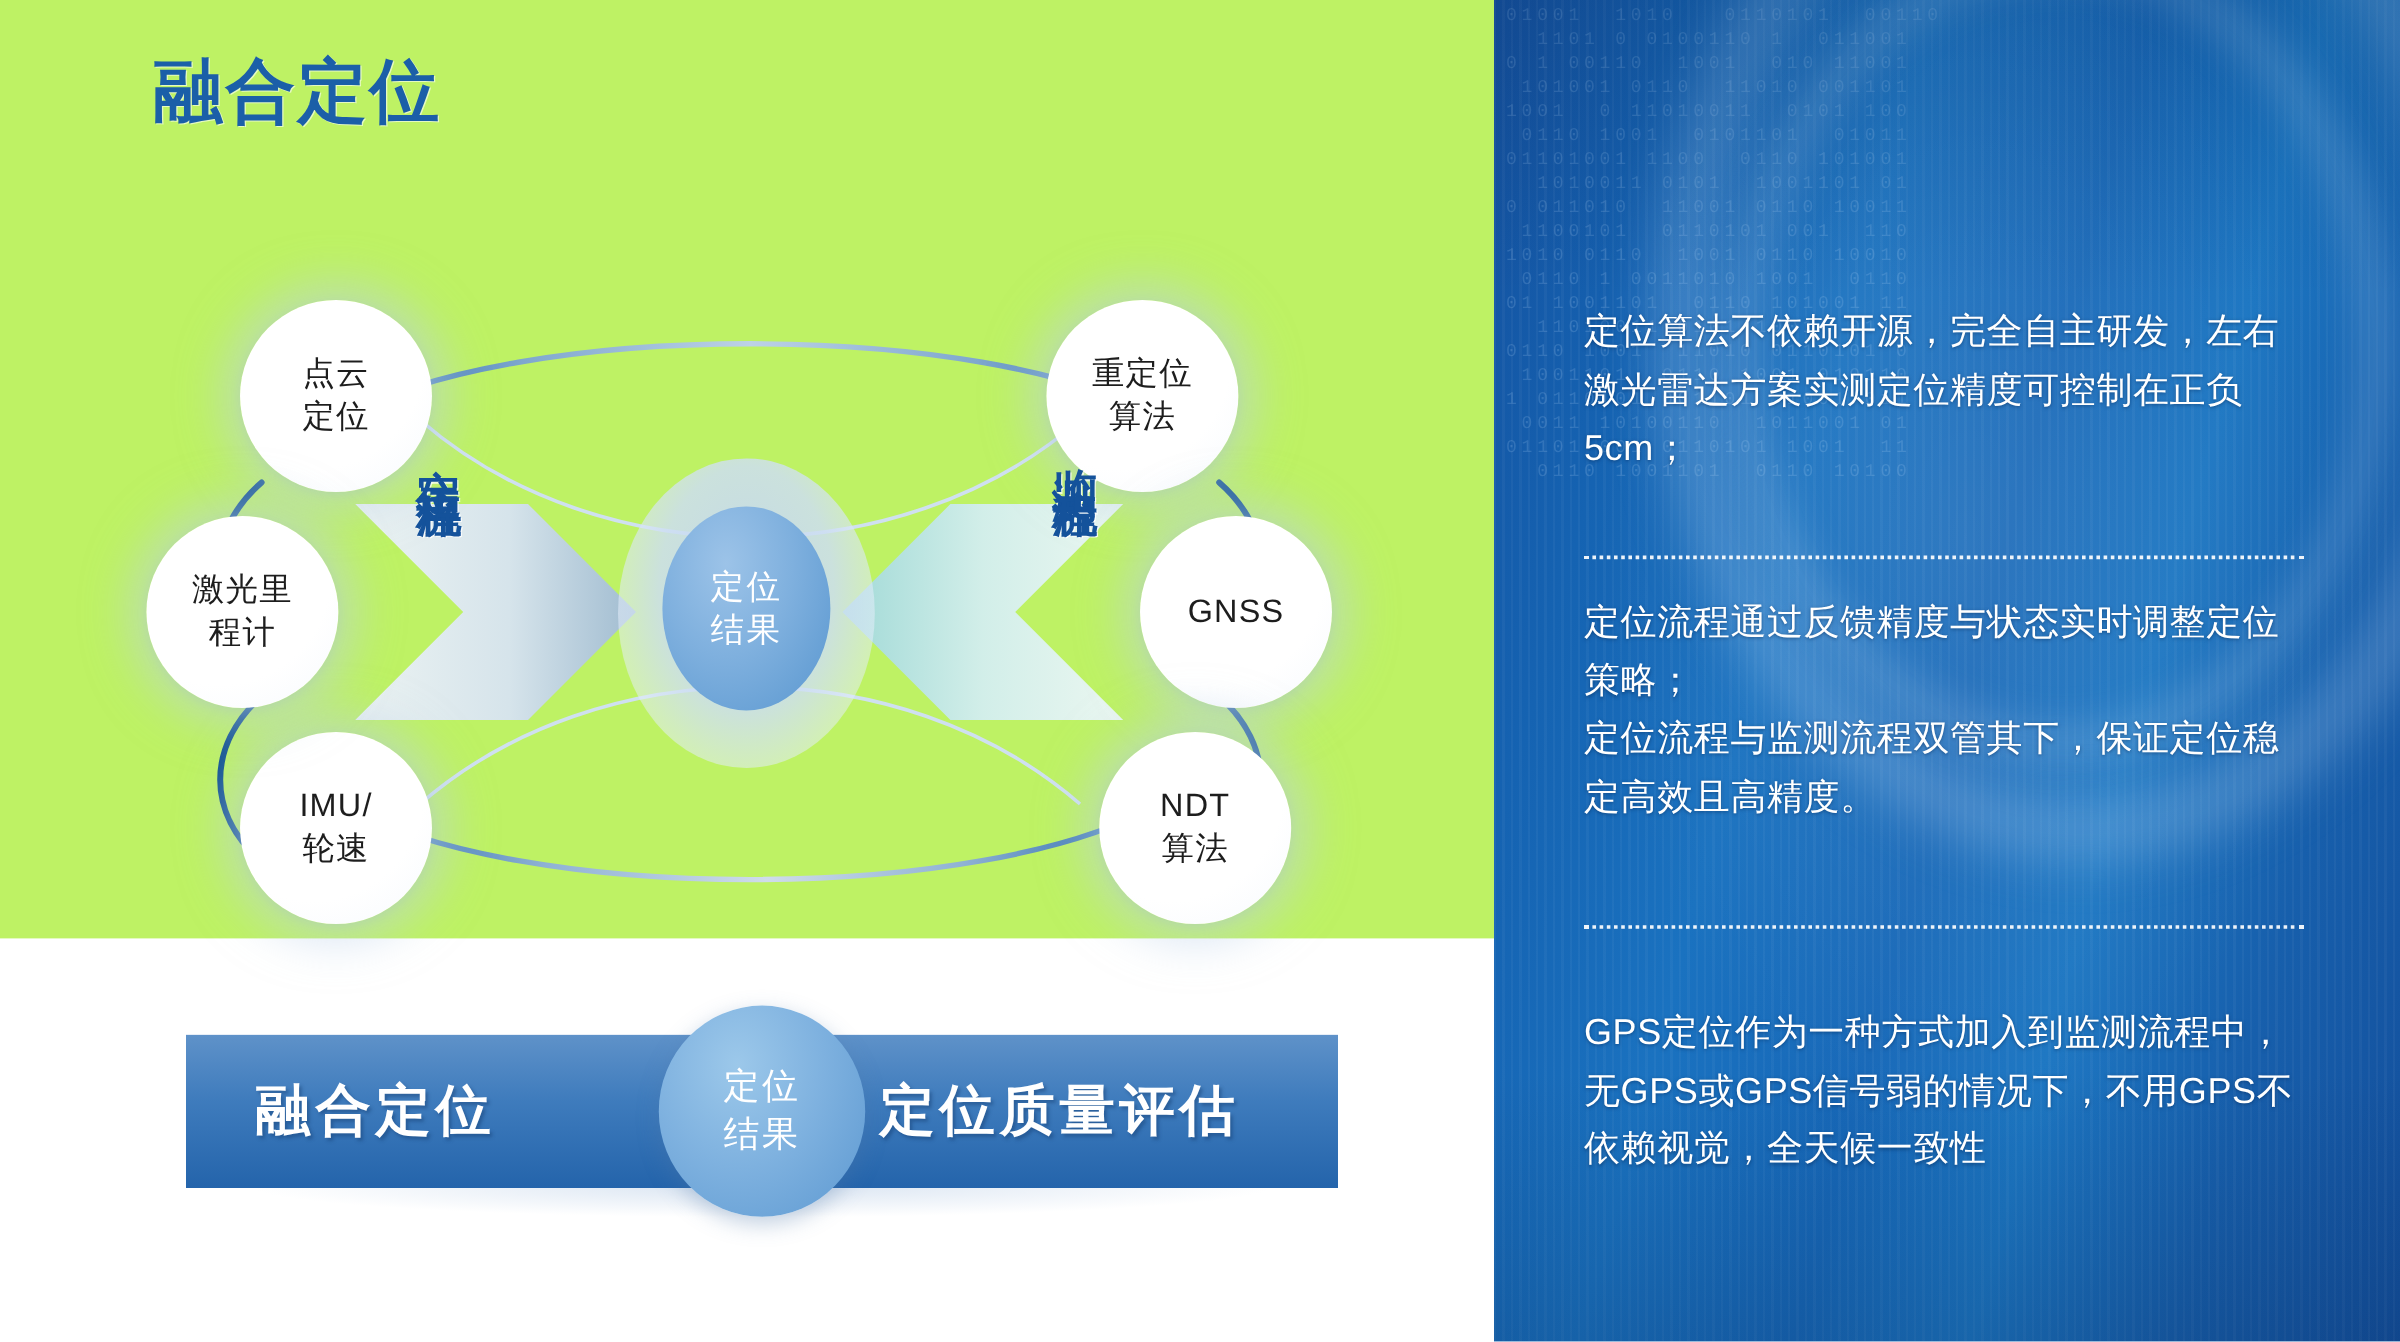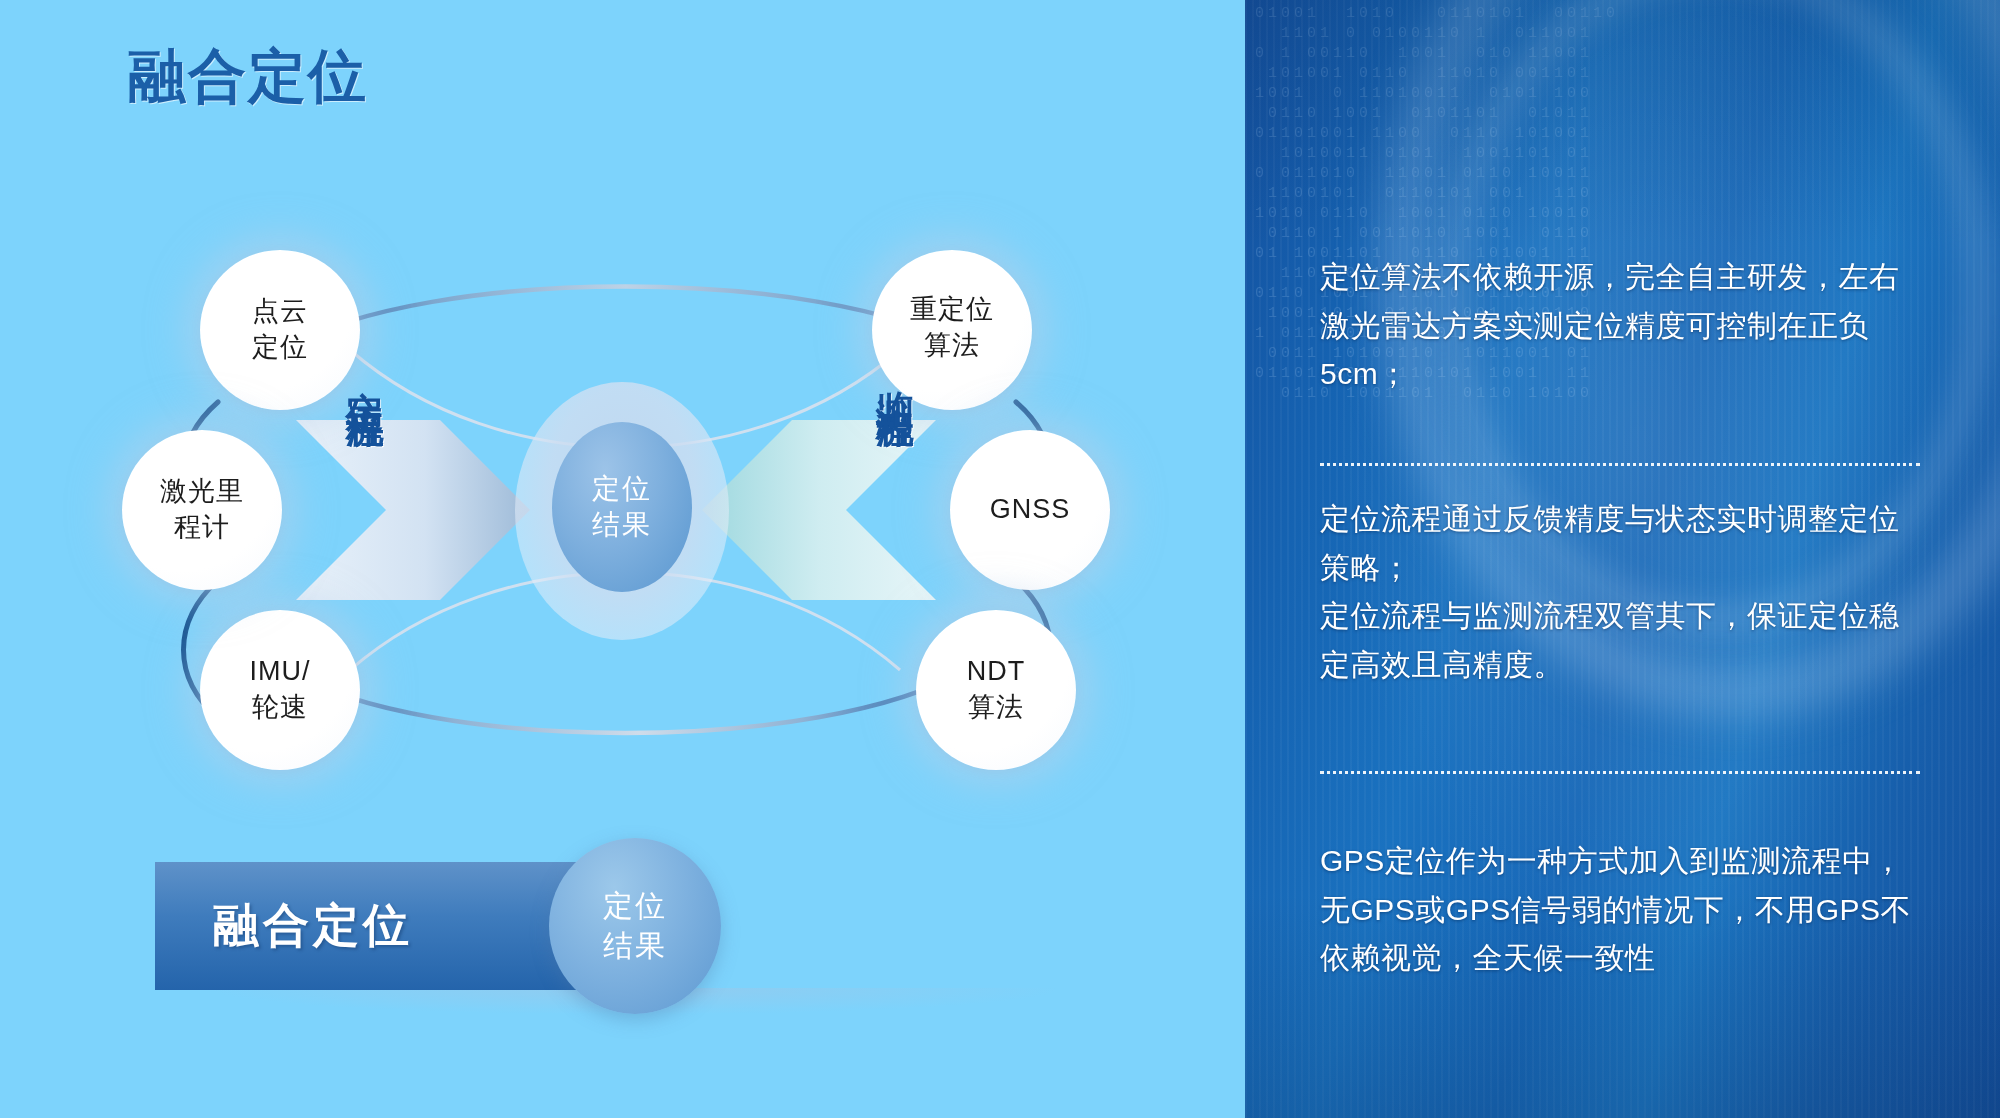--- a/index.html
+++ b/index.html
@@ -7,22 +7,22 @@
     width:2000px;height:1118px;
     background:#ffffff;
     font-family:"Liberation Sans","DejaVu Sans",sans-serif;
     overflow:hidden;
     position:relative;
   }
   #stage{position:absolute;inset:0;}
 
   
   #left-area{
-    position:absolute;left:0;top:0;width:1245px;height:1118px;
-    background:#7dd3fc;
+    position:absolute;left:0;top:0;width:1245px;height:782px;
+    background:#bef264;
   }
   #page-title{
     position:absolute;left:128px;top:38px;
     font-size:58px;font-weight:bold;color:#1b5fa8;
     letter-spacing:2px;
     text-shadow:1px 1px 0 rgba(255,255,255,.6);
   }
 
   
   #diagram{
@@ -37,21 +37,21 @@
     box-shadow:0 0 38px 14px rgba(186,207,231,.55), 0 2px 8px rgba(120,150,190,.18);
     display:flex;align-items:center;justify-content:center;text-align:center;
     color:#1d1d1d;font-size:27px;line-height:1.32;letter-spacing:1px;
     z-index:6;
   }
   .node span{display:block;text-shadow:1px 1px 0 rgba(255,255,255,.9);}
 
   #node-pointcloud{left:100px;top:20px;width:160px;height:160px;justify-content:center;}
   #node-lidarodo  {left:22px; top:200px;width:160px;height:160px;}
   #node-imu       {left:100px;top:380px;width:160px;height:160px;}
-  #node-reloc     {left:772px;top:20px; width:160px;height:160px;font-family:Liberation Mono, monospace;}
+  #node-reloc     {left:772px;top:20px; width:160px;height:160px;}
   #node-gnss      {left:850px;top:200px;width:160px;height:160px;}
   #node-ndt       {left:816px;top:380px;width:160px;height:160px;}
 
   
   #center-halo{
     position:absolute;left:415px;top:152px;width:214px;height:258px;
     border-radius:50%;
     background:radial-gradient(ellipse at 50% 42%, rgba(196,215,238,.95) 0%, rgba(205,222,242,.85) 48%, rgba(227,237,249,.55) 72%, rgba(255,255,255,0) 100%);
     z-index:5;
   }
@@ -269,20 +269,21 @@
         <div>
           <span>NDT</span>
           <span>算法</span>
         </div>
       </div>
     </div>
 
     <div id="banner-shadow"></div>
     <div id="banner">
       <div id="banner-left" class="banner-half">融合定位</div>
+      <div id="banner-right" class="banner-half">定位质量评估</div>
       <div id="banner-oval">
         <span>定位</span>
         <span>结果</span>
       </div>
     </div>
   </div>
 
   <div id="right-panel">
     <div id="rp-bg">
       <div id="rp-base"></div>

